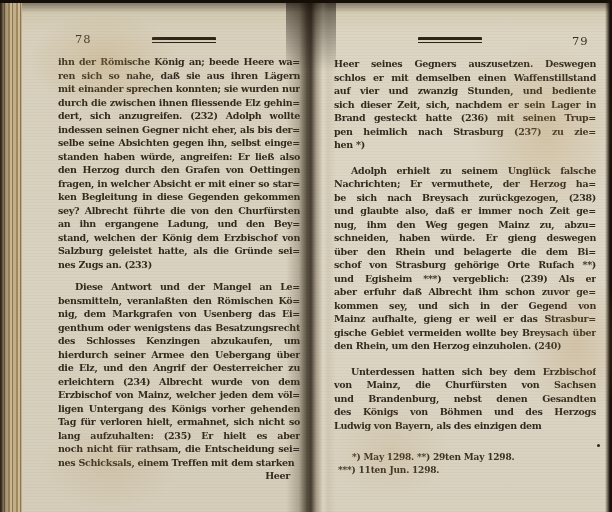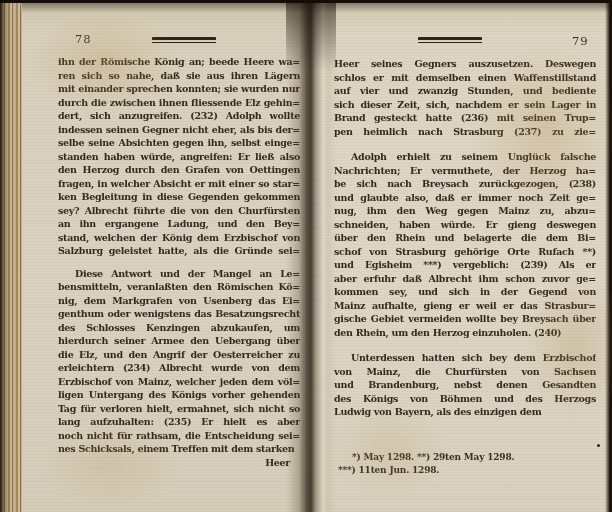--- a/index.html
+++ b/index.html
@@ -128,20 +128,21 @@
           <div class="ln">indessen seinen Gegner nicht eher, als bis der=</div>
           <div class="ln">selbe seine Absichten gegen ihn, selbst einge=</div>
           <div class="ln">standen haben würde, angreifen: Er ließ also</div>
           <div class="ln">den Herzog durch den Grafen von Oettingen</div>
           <div class="ln">fragen, in welcher Absicht er mit einer so star=</div>
           <div class="ln">ken Begleitung in diese Gegenden gekommen</div>
           <div class="ln">sey? Albrecht führte die von den Churfürsten</div>
           <div class="ln">an ihn ergangene Ladung, und den Bey=</div>
           <div class="ln">stand, welchen der König dem Erzbischof von</div>
           <div class="ln">Salzburg geleistet hatte, als die Gründe sei=</div>
+          <div class="ln last">nes Zugs an. (233)</div>
         </div>
         <div class="para">
           <div class="ln ind">Diese Antwort und der Mangel an Le=</div>
           <div class="ln">bensmitteln, veranlaßten den Römischen Kö=</div>
           <div class="ln">nig, dem Markgrafen von Usenberg das Ei=</div>
           <div class="ln">genthum oder wenigstens das Besatzungsrecht</div>
           <div class="ln">des Schlosses Kenzingen abzukaufen, um</div>
           <div class="ln">hierdurch seiner Armee den Uebergang über</div>
           <div class="ln">die Elz, und den Angrif der Oesterreicher zu</div>
           <div class="ln">erleichtern (234) Albrecht wurde von dem</div>
@@ -161,20 +162,21 @@
     <span class="pagenum" style="left:268px; top:32px;">79</span>
     <div class="textblock" style="left:30px; top:55px; width:262px;">
 
     <div class="para">
           <div class="ln">Heer seines Gegners auszusetzen.  Deswegen</div>
           <div class="ln">schlos er mit demselben einen Waffenstillstand</div>
           <div class="ln">auf vier und zwanzig Stunden, und bediente</div>
           <div class="ln">sich dieser Zeit, sich, nachdem er sein Lager in</div>
           <div class="ln">Brand gesteckt hatte (236) mit seinen Trup=</div>
           <div class="ln">pen heimlich nach Strasburg (237) zu zie=</div>
+          <div class="ln last">hen *)</div>
         </div>
         <div class="para">
           <div class="ln ind">Adolph erhielt zu seinem Unglück falsche</div>
           <div class="ln">Nachrichten; Er vermuthete, der Herzog ha=</div>
           <div class="ln">be sich nach Breysach zurückgezogen, (238)</div>
           <div class="ln">und glaubte also, daß er immer noch Zeit ge=</div>
           <div class="ln">nug, ihm den Weg gegen Mainz zu, abzu=</div>
           <div class="ln">schneiden, haben würde.  Er gieng deswegen</div>
           <div class="ln">über den Rhein und belagerte die dem Bi=</div>
           <div class="ln">schof von Strasburg gehörige Orte Rufach **)</div>

